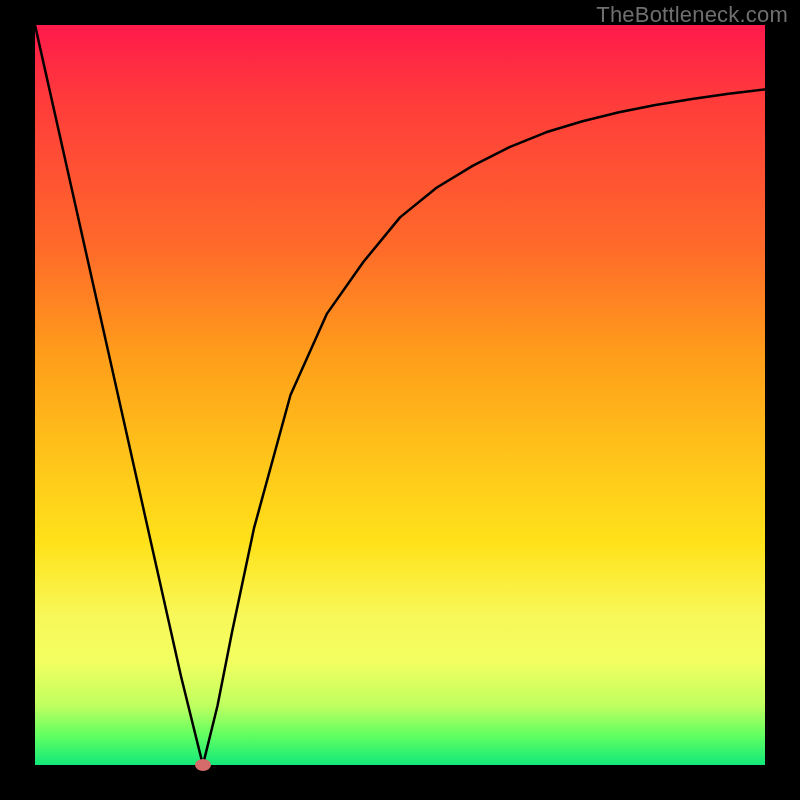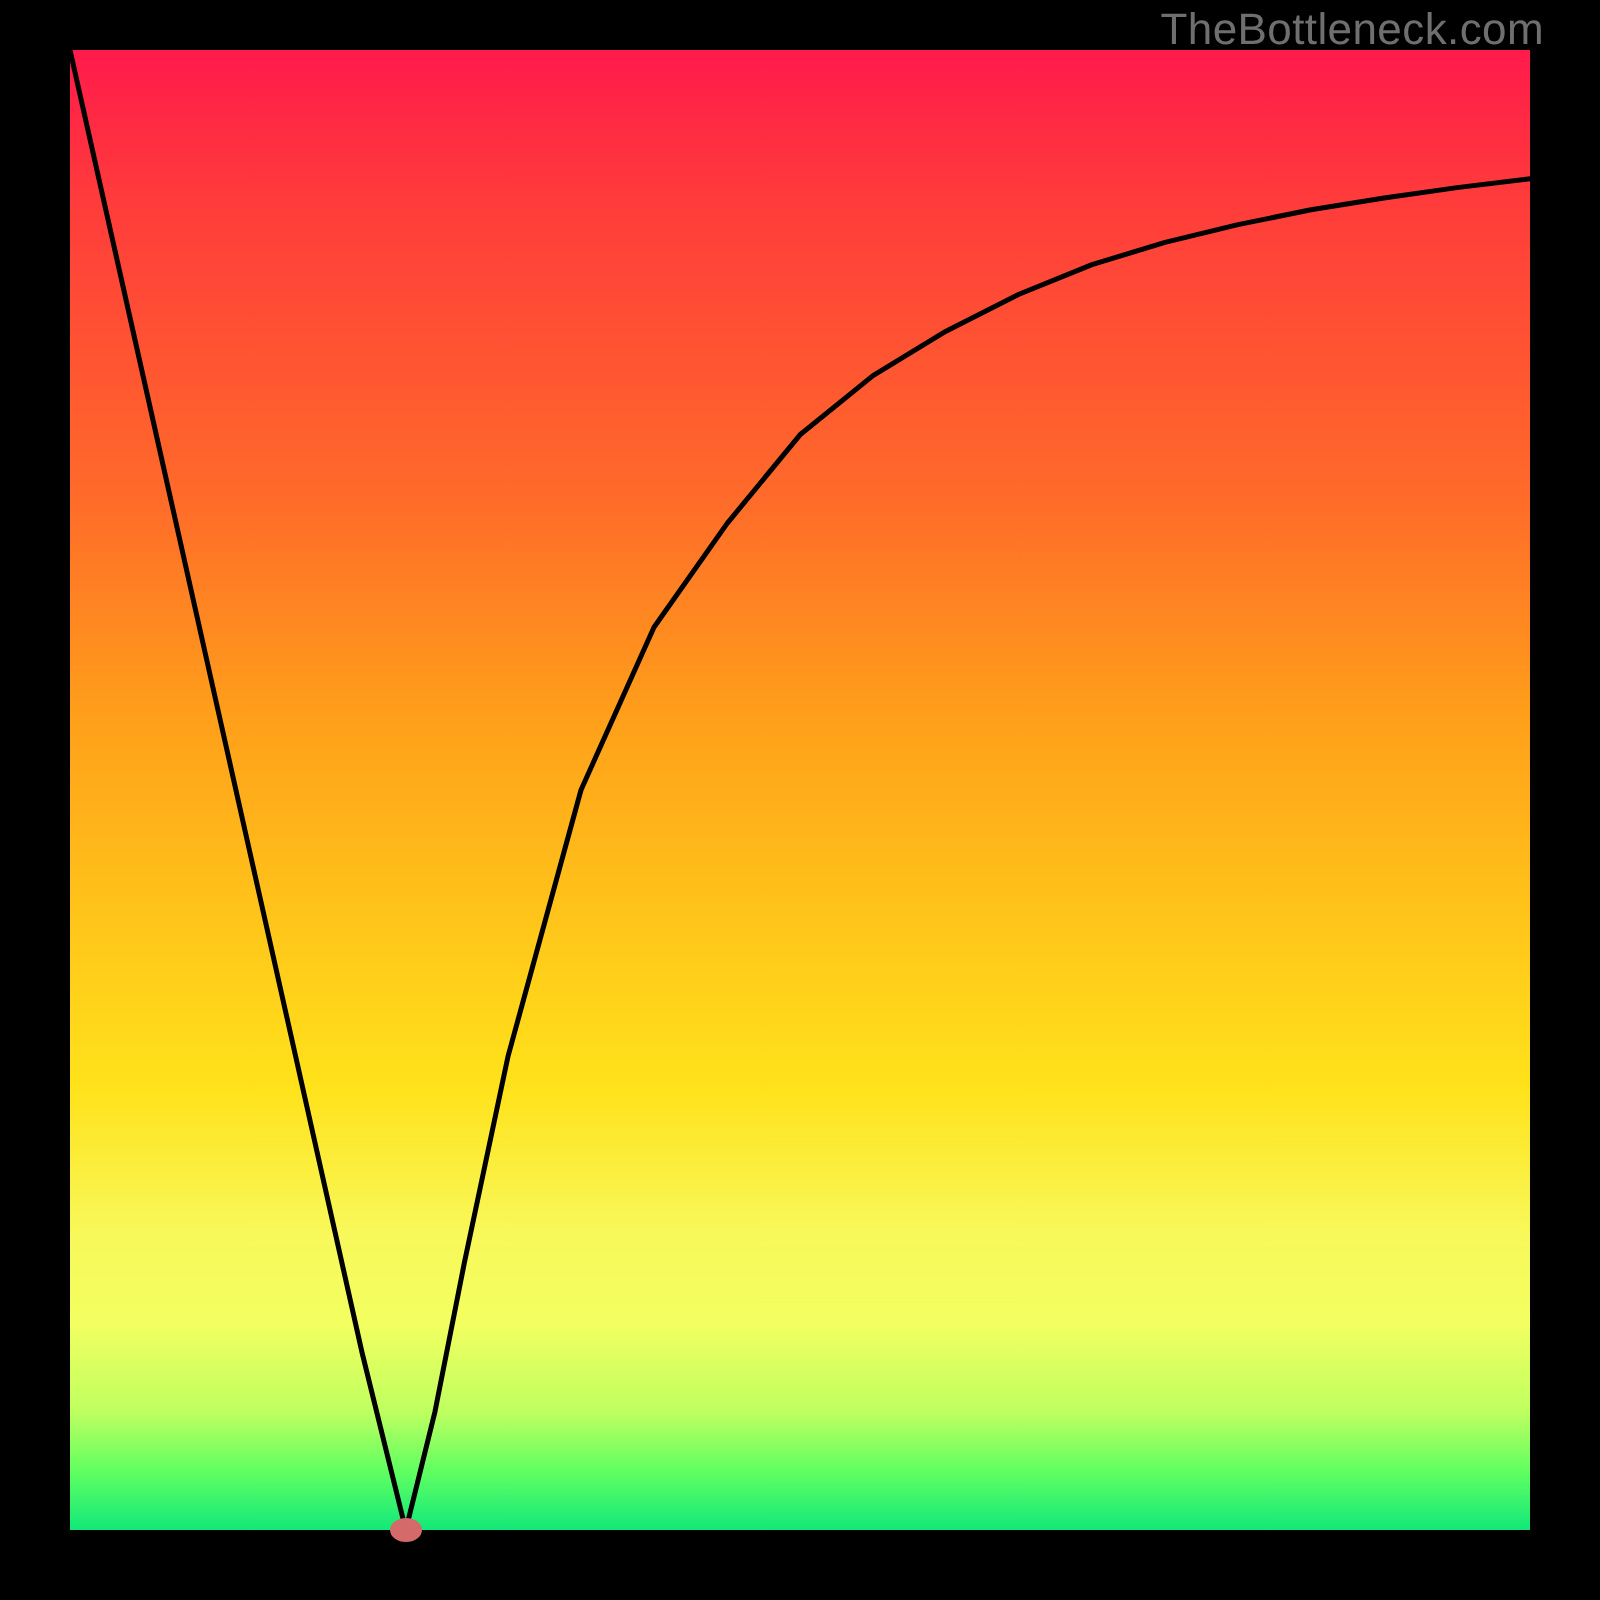--- a/index.html
+++ b/index.html
@@ -35,21 +35,21 @@
       #f8f85a 80%,
       #f3ff60 86%,
       #bfff60 92%,
       #61ff61 96%,
       #12e87a 100%
     );
   }
   .watermark {
     position: absolute;
     top: 2px;
-    right: 28px;
+    right: 12px;
     color: #6f6f6f;
     font-size: 22px;
     font-weight: 500;
     letter-spacing: 0.2px;
     font-family: Arial, sans-serif;
   }
   svg.curve {
     position: absolute;
     left: 0;
     top: 0;

